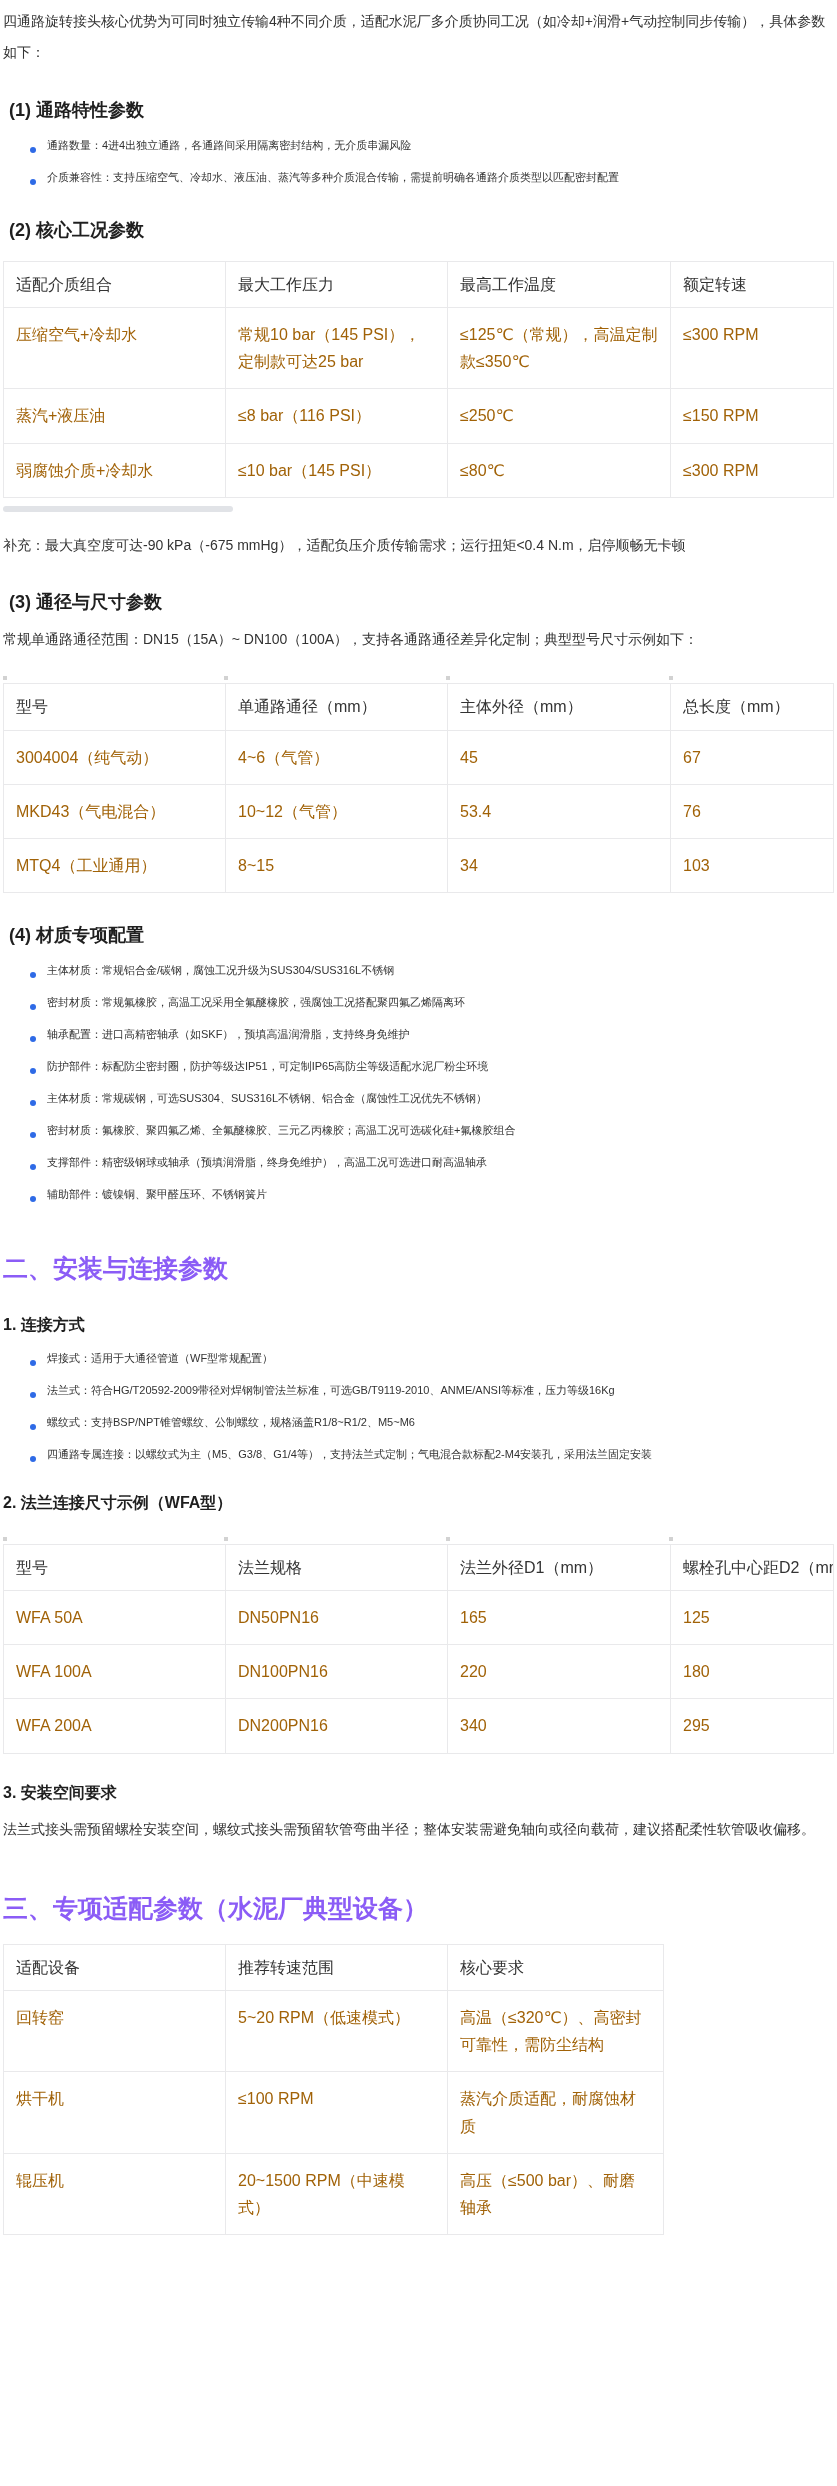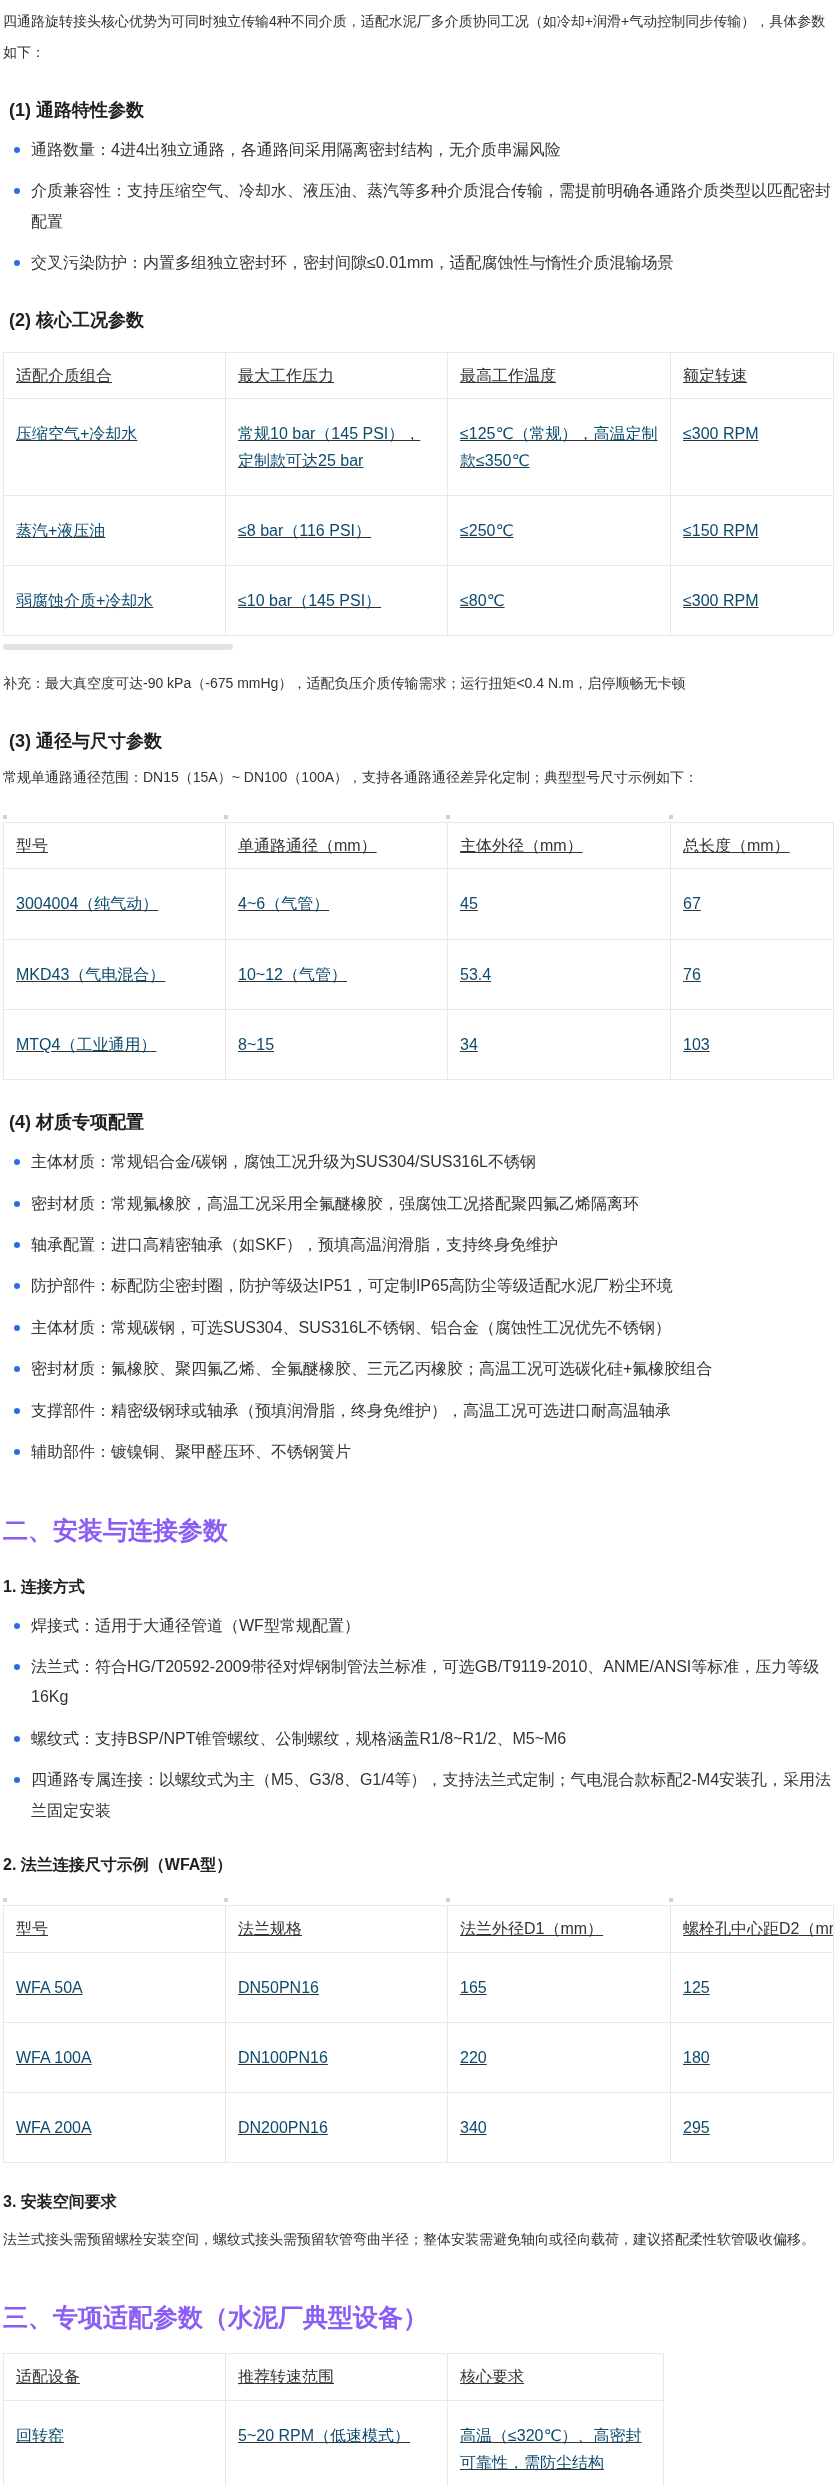--- a/index.html
+++ b/index.html
@@ -45,49 +45,48 @@
     line-height:1.4;
   }
   ul.bullets{
     list-style:none;
     margin:12px 0 16px 0;
     padding:0;
   }
   ul.bullets li{
     position:relative;
     padding-left:28px;
-    margin:11px 0;
-    font-size:16px;
+    margin:11px 16px;
+    font-size:11px;
     line-height:1.9;
     color:#333333;
   }
   ul.bullets .dot{
     position:absolute;
     left:11px;
     top:12px;
     width:6px;
     height:6px;
     border-radius:50%;
     background:#2e6ae6;
   }
   table.tbl{
     border-collapse:collapse;
     table-layout:fixed;
     margin:18px 0 4px 0;
     background:#ffffff;
-    text-decoration:underline;
   }
   table.tbl th, table.tbl td{
     border:1px solid #e9e9eb;
     text-align:left;
     vertical-align:top;
     font-size:16px;
-    color:#0c4a6e;
+    color:#a16207;
     line-height:1.7;
-    padding:21px 12px;
+    padding:13px 12px;
     overflow:hidden;
     word-break:break-word;
   }
   table.tbl th{
     font-weight:400;
     color:#333333;
     white-space:nowrap;
     padding:9px 12px;
     background:#ffffff;
   }
@@ -117,21 +116,20 @@
 <body>
 
 <div class="page">
 
   <p class="intro">四通路旋转接头核心优势为可同时独立传输4种不同介质，适配水泥厂多介质协同工况（如冷却+润滑+气动控制同步传输），具体参数如下：</p>
 
   <h4 class="h4">(1) 通路特性参数</h4>
   <ul class="bullets">
       <li><span class="dot"></span><span>通路数量：4进4出独立通路，各通路间采用隔离密封结构，无介质串漏风险</span></li>
       <li><span class="dot"></span><span>介质兼容性：支持压缩空气、冷却水、液压油、蒸汽等多种介质混合传输，需提前明确各通路介质类型以匹配密封配置</span></li>
-      <li><span class="dot"></span><span>交叉污染防护：内置多组独立密封环，密封间隙≤0.01mm，适配腐蚀性与惰性介质混输场景</span></li>
     </ul>
 
   <h4 class="h4">(2) 核心工况参数</h4>
   <table class="tbl" style="width: 830px;">
       <colgroup>
         <col style="width: 222px;">
         <col style="width: 222px;">
         <col style="width: 223px;">
         <col style="width: 163px;">
       </colgroup>

